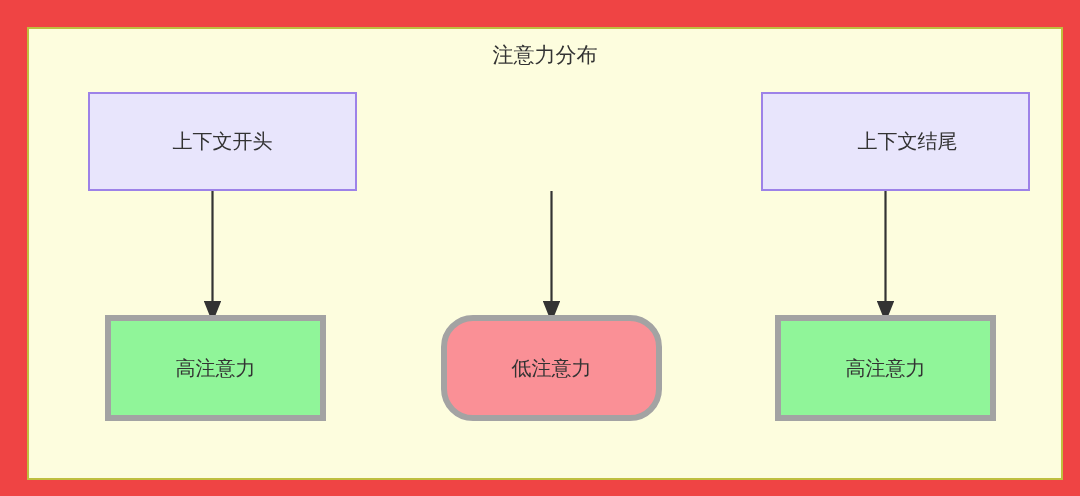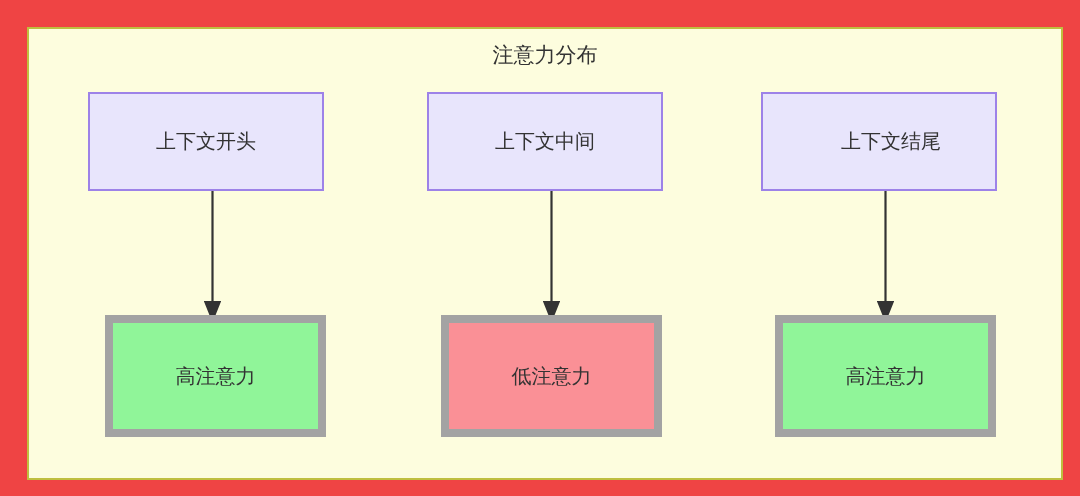--- a/index.html
+++ b/index.html
@@ -63,47 +63,47 @@
     align-items: center;
     justify-content: center;
     color: #333333;
     white-space: nowrap;
   }
 
   .node-context {
     background: #e8e5fc;
     border: 2px solid #9d82e8;
     font-size: 20px;
-    width: 236px;
+    width: 269px;
     height: 99px;
     top: 92px;
   }
 
   .node-attention {
-    border: 8px solid #a3a3a3;
+    border: 6px solid #a3a3a3;
     font-size: 20px;
     width: 221px;
-    height: 122px;
+    height: 106px;
     top: 315px;
   }
 
   .node-attention.high {
     background: #90f599;
   }
   .node-attention.low {
     background: #fa9096;
   }
 
   
   .col-1.node-context { left: 88px; }
   .col-2.node-context { left: 427px; }
   .col-3.node-context { left: 761px; padding-left: 24px; }
 
   .col-1.node-attention { left: 105px; }
-  .col-2.node-attention { left: 441px; }
+  .col-2.node-attention { left: 441px; border-radius: 32px; }
   .col-3.node-attention { left: 775px; }
 
   .node-label {
     pointer-events: none;
   }
 </style>
 </head>
 <body>
 
 <div id="diagram-root">
@@ -123,23 +123,20 @@
 
     <line x1="551.5" y1="191" x2="551.5" y2="303" stroke="#333333" stroke-width="2.2" marker-end="url(#arrowhead)"></line>
 
     <line x1="885.5" y1="191" x2="885.5" y2="303" stroke="#333333" stroke-width="2.2" marker-end="url(#arrowhead)"></line>
   </svg>
 
   <div class="node node-context col-1">
     <span class="node-label">上下文开头</span>
   </div>
 
-  <div class="node node-context col-2">
-    <span class="node-label">上下文中间</span>
-  </div>
 
   <div class="node node-context col-3">
     <span class="node-label">上下文结尾</span>
   </div>
 
   <div class="node node-attention high col-1">
     <span class="node-label">高注意力</span>
   </div>
 
   <div class="node node-attention low col-2">

